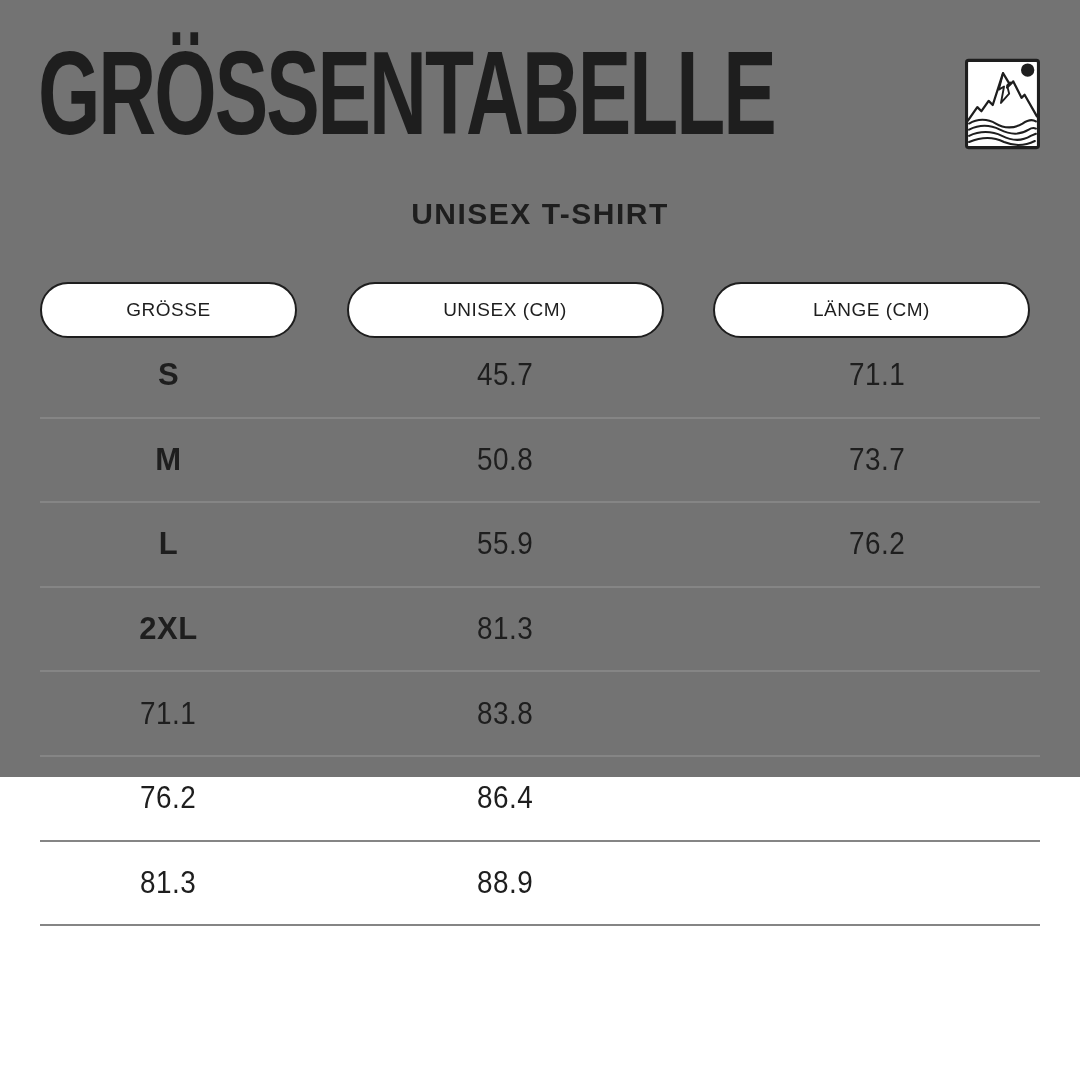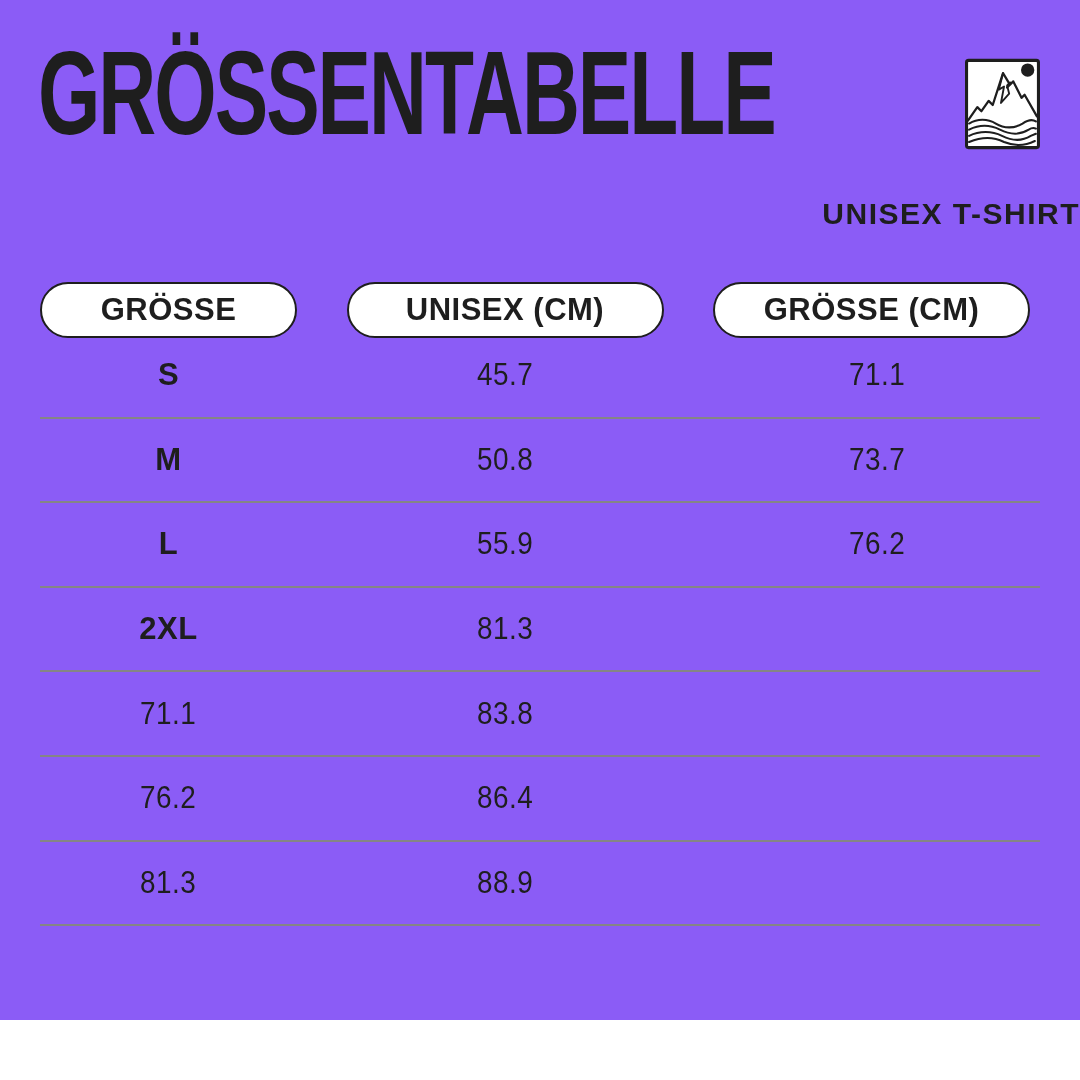--- a/index.html
+++ b/index.html
@@ -3,49 +3,49 @@
 <meta charset="utf-8">
 <style>
   html, body { margin: 0; padding: 0; }
   body {
     width: 1080px; height: 1080px;
     background: #ffffff;
     font-family: "Liberation Sans", sans-serif;
     color: #1e1e1e;
     overflow: hidden;
   }
-  .page { position: relative; width: 1080px; height: 1020px; background: #8b5cf6; }
+  .page { position: relative; width: 1080px; height: 777px; background: #737373; }
 
   .title {
     position: absolute; left: 38px; top: 34px; margin: 0;
     font-size: 118px; line-height: 1; font-weight: 900;
     letter-spacing: -3px; white-space: nowrap;
     transform: scaleX(0.68); transform-origin: left top;
     color: #1e1e1e;
   }
 
   .logo { position: absolute; right: 40px; top: 58px; width: 75px; height: 92px; }
   .logo svg { width: 100%; height: 100%; }
 
   .subtitle {
     position: absolute; left: 0; right: 0; top: 197px;
-    text-align: right;
+    text-align: center;
     font-size: 30px; font-weight: 700; letter-spacing: 1.5px;
     color: #1e1e1e;
   }
 
   .pill-row {
     position: absolute; left: 40px; top: 282px; width: 990px;
     display: flex; justify-content: space-between;
   }
   .pill {
     box-sizing: border-box; height: 56px;
     border: 2.5px solid #1e1e1e; border-radius: 30px;
     display: flex; align-items: center; justify-content: center;
-    font-weight: 700; font-size: 31px; letter-spacing: 0.5px;
+    font-weight: 400; font-size: 19px; letter-spacing: 0.5px;
     background: #ffffff;
   }
   .pill-size   { width: 257px; }
   .pill-width  { width: 317px; }
   .pill-length { width: 317px; }
 
   .rows { position: absolute; left: 40px; top: 334px; width: 1000px; }
   .row {
     box-sizing: border-box; height: 84.6px;
     display: grid; grid-template-columns: 257px 317px 326px;
@@ -77,21 +77,21 @@
       <path d="M4 75 C14 70 26 70 36 75 C46 80 56 80 64 75 L69 73" stroke="#1e1e1e" stroke-width="2" stroke-linecap="round"></path>
       <path d="M4 81 C16 76 28 76 38 81 C48 85 58 85 68 80" stroke="#1e1e1e" stroke-width="2" stroke-linecap="round"></path>
     </svg>
   </div>
 
   <div class="subtitle">UNISEX T-SHIRT</div>
 
   <div class="pill-row">
     <div class="pill pill-size">GRÖSSE</div>
     <div class="pill pill-width">UNISEX (CM)</div>
-    <div class="pill pill-length">GRÖSSE (CM)</div>
+    <div class="pill pill-length">LÄNGE (CM)</div>
   </div>
 
   <div class="rows" id="rows">
   <div class="row">
     <div class="cell size">S</div>
     <div class="cell val"><span class="num">45.7</span></div>
     <div class="cell val"><span class="num">71.1</span></div>
   </div>
 
   <div class="row">

